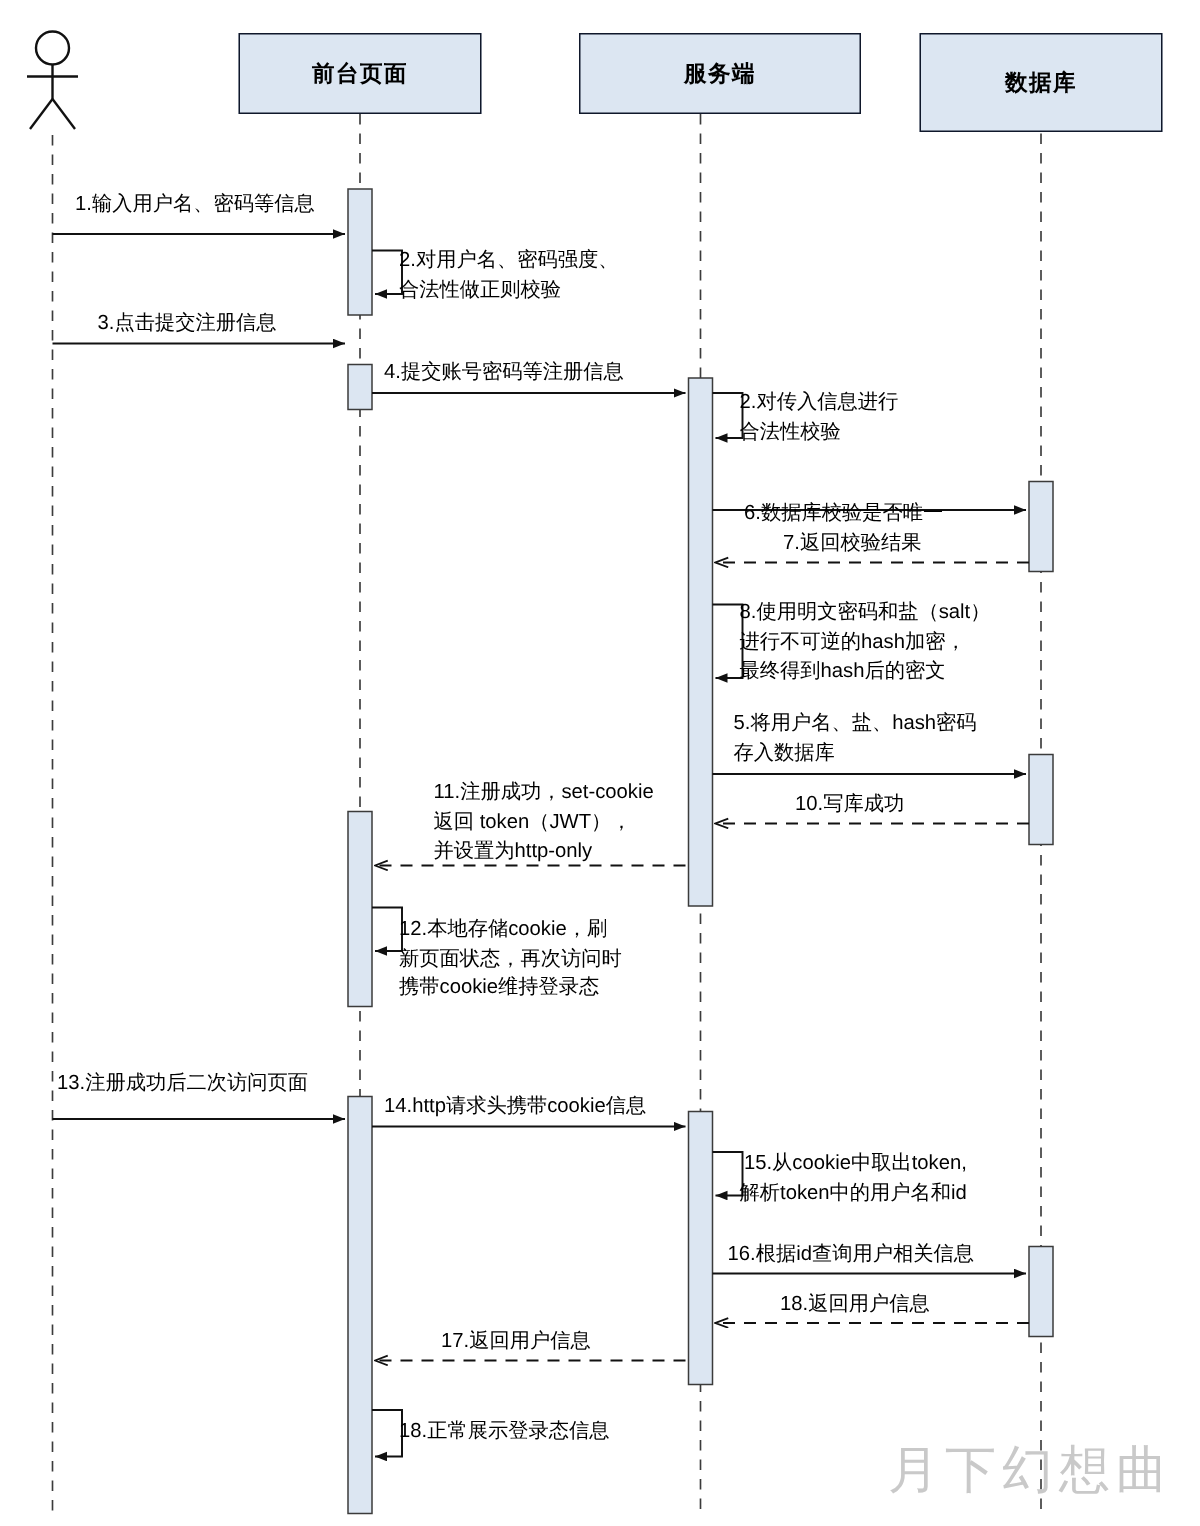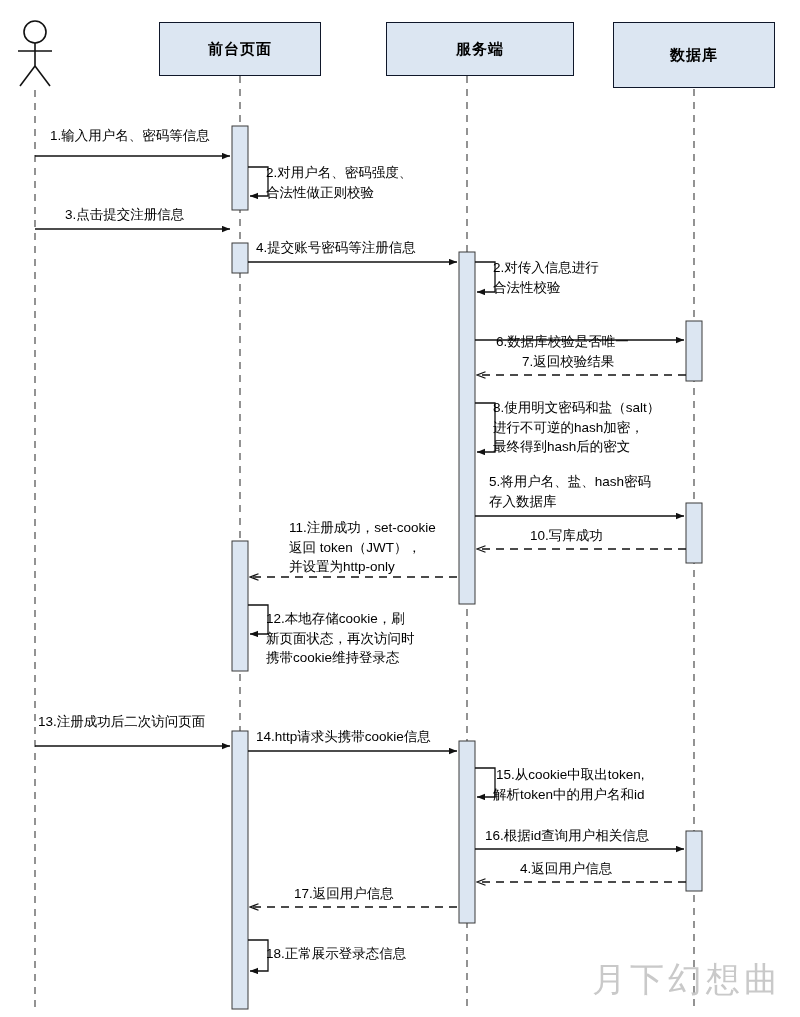--- a/index.html
+++ b/index.html
@@ -188,20 +188,20 @@
 
   <div class="msg-label left" style="left:38px; top:712px;">13.注册成功后二次访问页面</div>
 
   <div class="msg-label left" style="left:256px; top:727px;">14.http请求头携带cookie信息</div>
 
   <div class="msg-label left" style="left:493px; top:765px;text-align:right;">15.从cookie中取出token,
 解析token中的用户名和id</div>
 
   <div class="msg-label left" style="left:485px; top:826px;">16.根据id查询用户相关信息</div>
 
-  <div class="msg-label left" style="left:520px; top:859px;">4.返回用户信息</div>
+  <div class="msg-label left" style="left:520px; top:859px;">18.返回用户信息</div>
 
   <div class="msg-label left" style="left:294px; top:884px;">17.返回用户信息</div>
 
   <div class="msg-label left" style="left:266px; top:944px;">18.正常展示登录态信息</div>
 
   <div class="watermark">月下幻想曲</div>
 </div>
 
 </body></html>

